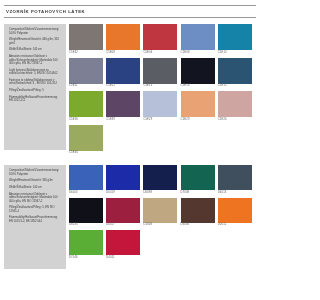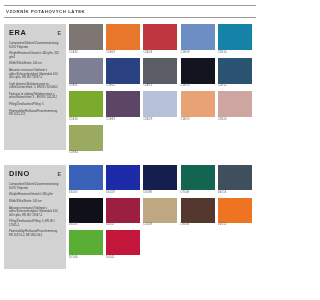--- a/index.html
+++ b/index.html
@@ -74,24 +74,20 @@
 <div class="page">
 
   <div class="doc-head">
     <div class="rule"></div>
     <div class="doc-title">VZORNÍK POTAHOVÝCH LÁTEK</div>
     <div class="rule2"></div>
   </div>
 
   <div class="section sec-era">
     <div class="info info-era">
-      <div class="brand-row">
-        <div class="brand">ERA</div>
-        <div class="brand-badge">E</div>
-      </div>
       <div class="specs">
         <div class="spec">Composition/Složení/Zusammensetzung: 100% Polyester</div>
         <div class="spec">Weight/Hmotnost/Gewicht: 440 g/lm, 320 g/m2</div>
         <div class="spec">Width/Šířka/Breite: 140 cm</div>
         <div class="spec">Abrasion resistance/Odolnost v oděru/Scheuerfestigkeit: Martindale 100 000 cyklů, EN ISO 12947-2</div>
         <div class="spec">Light fastness/Stálobarevnost na světle/Lichtechtheit: 5, EN ISO 105-B02</div>
         <div class="spec">Fastness to rubbing/Stálobarevnost v otěru/Reibechtheit: 4 , EN ISO 105-X12</div>
         <div class="spec">Pilling/Žmolkovitost/Pilling: 5</div>
         <div class="spec">Flammability/Hořlavost/Feuerhemmung: EN 1021-1/-2</div>
       </div>
@@ -163,24 +159,20 @@
 
       <div class="cell">
         <span class="chip" style="background-color: rgb(154, 170, 95);"></span>
         <div class="code">C5E34</div>
       </div>
     </div>
   </div>
 
   <div class="section sec-dino">
     <div class="info info-dino">
-      <div class="brand-row">
-        <div class="brand">DINO</div>
-        <div class="brand-badge">E</div>
-      </div>
       <div class="specs">
         <div class="spec">Composition/Složení/Zusammensetzung: 100% Polyester</div>
         <div class="spec">Weight/Hmotnost/Gewicht: 330 g/lm</div>
         <div class="spec">Width/Šířka/Breite: 140 cm</div>
         <div class="spec">Abrasion resistance/Odolnost v oděru/Scheuerfestigkeit: Martindale 100 000 cyklů, EN ISO 12947-2</div>
         <div class="spec">Pilling/Žmolkovitost/Pilling: 5, EN ISO 12945-1</div>
         <div class="spec">Flammability/Hořlavost/Feuerhemmung: EN 1021/1-2, BS 5852 0&amp;1</div>
       </div>
     </div>
 

